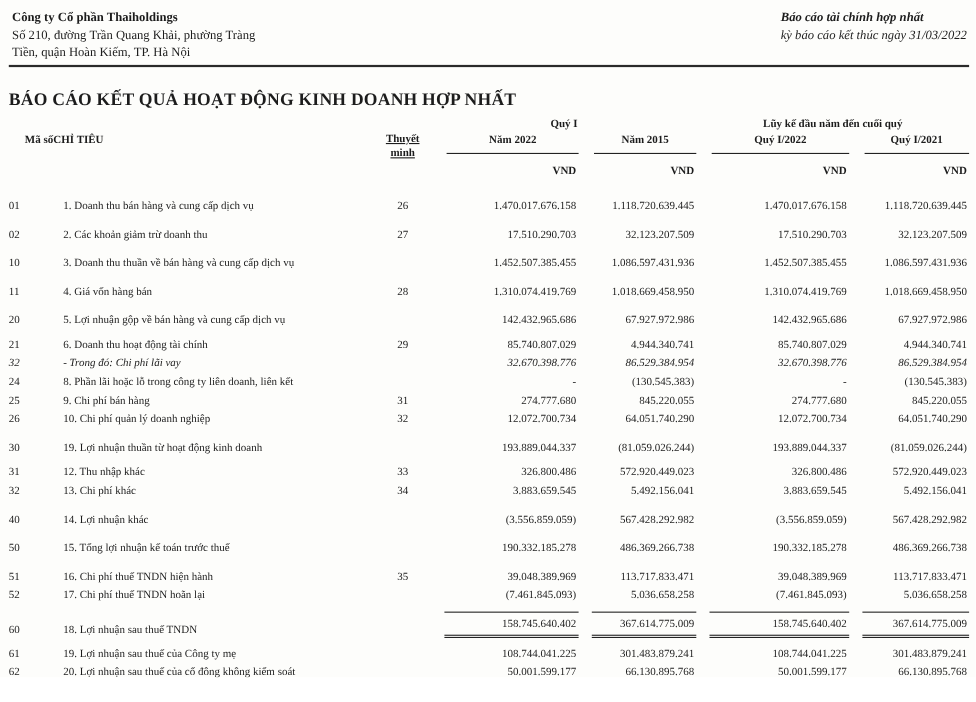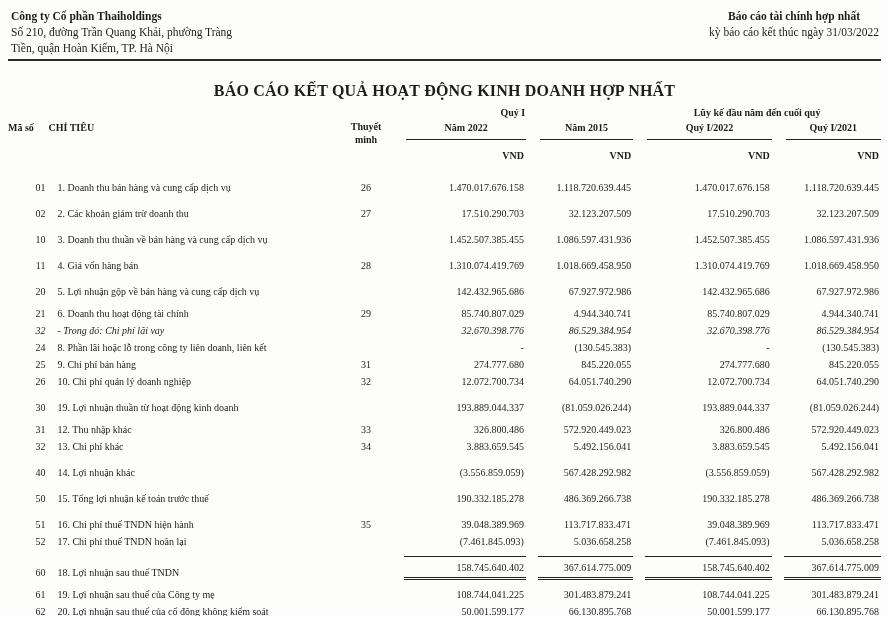--- a/index.html
+++ b/index.html
@@ -9,38 +9,38 @@
     box-sizing:border-box;
     padding:8px 6px 0 8px;
     background:#fdfdfb;
     color:#1c1c1c;
     font-family:"Liberation Serif","DejaVu Serif",serif;
     overflow:hidden;
   }
   
   .doc-header{display:flex;justify-content:space-between;font-size:11.5px;line-height:16px;padding-left:3px;padding-right:2px;}
   .hdr-left{text-align:left;}
-  .hdr-right{text-align:center;}
+  .hdr-right{text-align:left;font-style:italic;}
   .bold{font-weight:bold;}
   .rule{border-bottom:2px solid #2a2a2a;margin-top:3px;margin-bottom:5px;}
   
-  .title{text-align:center;font-weight:bold;font-size:16px;letter-spacing:.2px;margin-top:20px;line-height:20px;}
+  .title{text-align:left;font-weight:bold;font-size:16px;letter-spacing:.2px;margin-top:20px;line-height:20px;}
   .subtitle{text-align:center;font-weight:bold;font-style:italic;font-size:11.5px;line-height:15px;margin-top:1px;}
   
   table{border-collapse:collapse;width:873px;table-layout:fixed;font-size:10px;margin-top:3px;}
   th,td{padding:0;font-weight:normal;line-height:15px;}
   thead th{vertical-align:top;}
   .grp-row th{font-weight:bold;text-align:center;line-height:15px;padding-top:1px;}
-  .h-code{text-align:left;font-weight:bold;white-space:nowrap;}
+  .h-code{text-align:right;font-weight:bold;white-space:nowrap;}
   .h-label{text-align:left;font-weight:bold;}
-  .h-note{text-align:center;font-weight:bold;line-height:13px;}
+  .h-note{text-align:center;font-weight:bold;line-height:13px;text-decoration:underline;}
   .colline{font-weight:bold;text-align:center;border-bottom:1.5px solid #222;padding-bottom:4px;margin-left:14px;line-height:14px;padding-top:1px;}
   .vnd-row th{text-align:right;font-weight:bold;padding-top:3px;padding-bottom:7px;padding-right:2px;line-height:13px;}
   
-  td.code{text-align:right;padding-right:3px;vertical-align:bottom;}
+  td.code{padding-right:3px;vertical-align:bottom;}
   td.label{padding-left:9px;vertical-align:bottom;}
   td.note{text-align:center;vertical-align:bottom;}
   td.num{text-align:right;padding-right:2px;vertical-align:bottom;}
   tr.style-bold{font-weight:bold;}
   tr.style-italic{font-style:italic;}
   tr.gap-lg>td{padding-top:11px;}
   tr.gap-md>td{padding-top:7px;}
   tr.gap-sm>td{padding-top:2px;}
   tr.total td.num{padding-right:0;}
   tr.total td.num .line-wrap{

